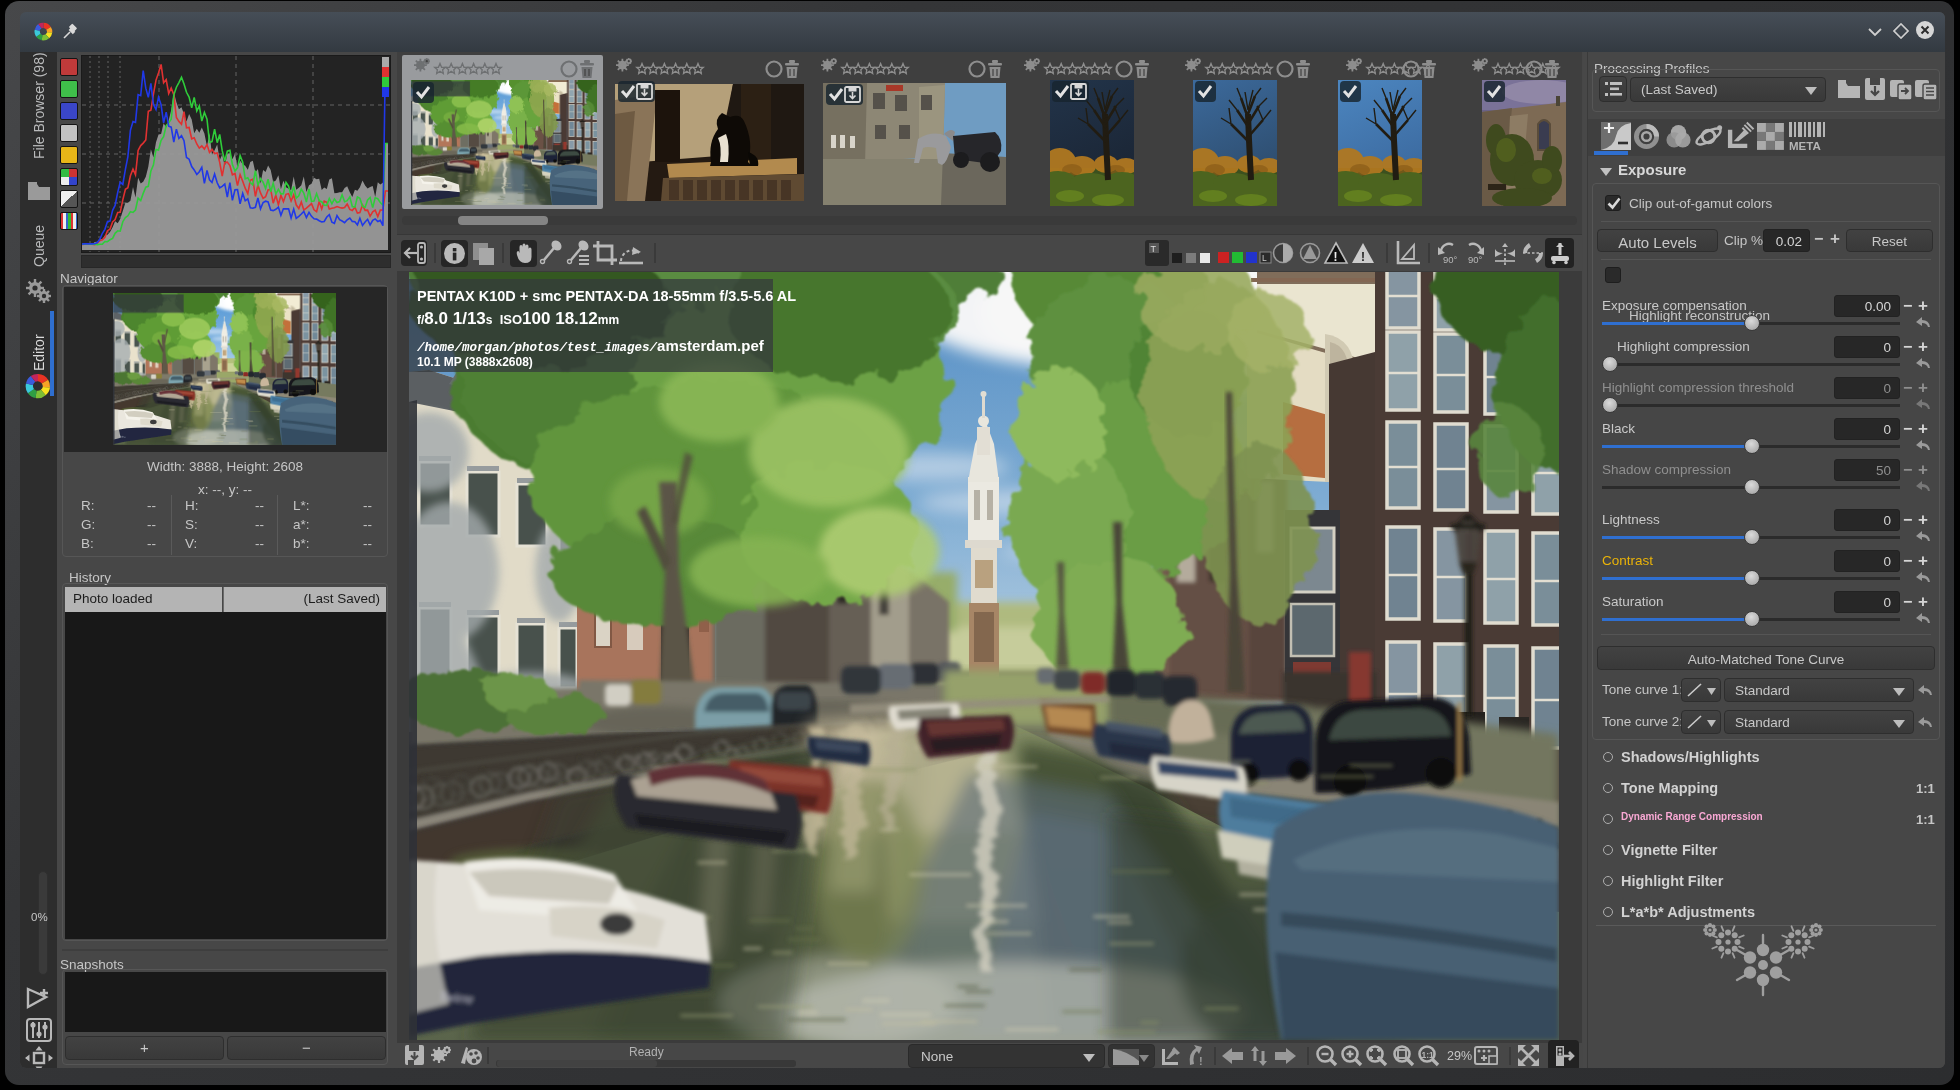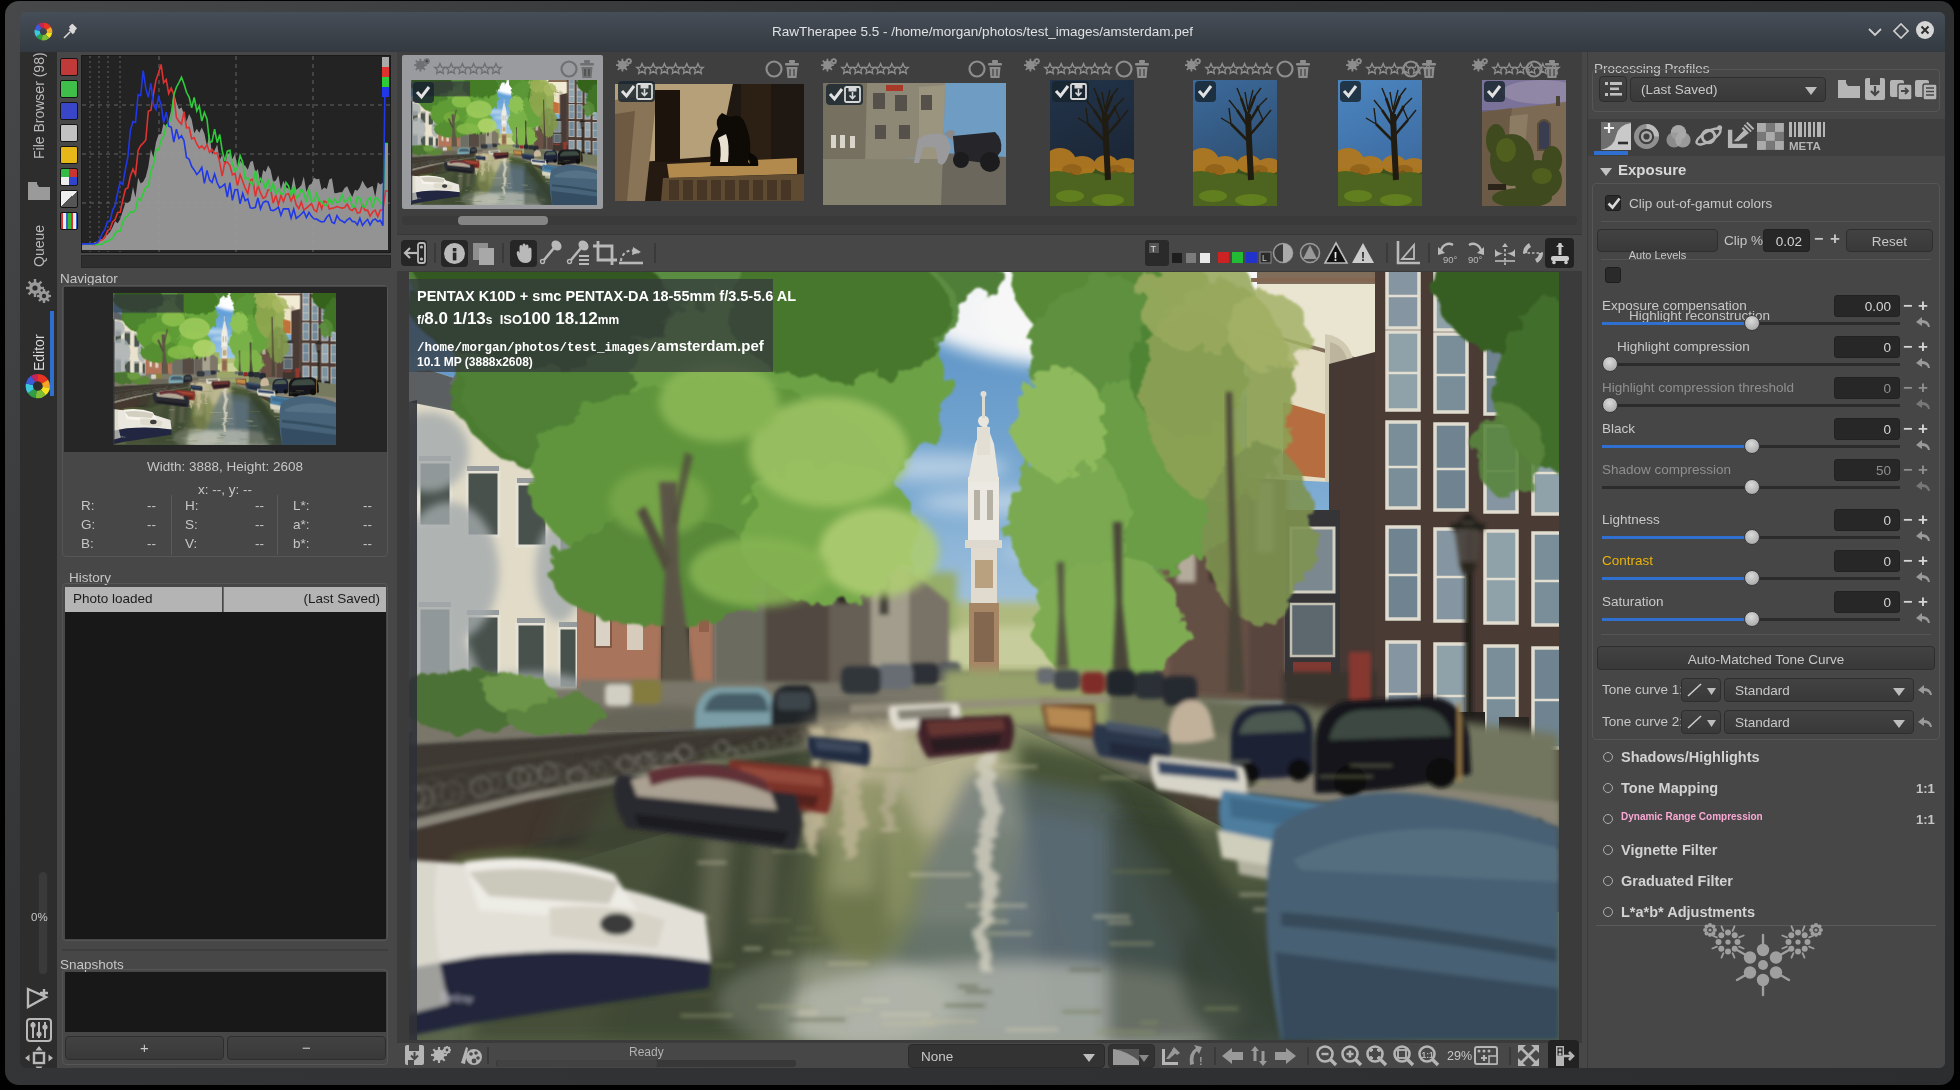--- a/index.html
+++ b/index.html
@@ -26,21 +26,20 @@
   border-radius:4px; color:#c8c8c8; text-align:center; }
 .txt { position:absolute; color:#c6c6c6; font-size:13.5px; white-space:nowrap; }
 .spin { position:absolute; background:#272727; border:1px solid #222; border-radius:3px;
   color:#d5d5d5; font-size:13.5px; text-align:right; }
 </style>
 </head>
 <body>
 <div id="frame">
 <div id="inner">
   <div id="titlebar">
-    <div class="title">RawTherapee 5.5 - /home/morgan/photos/test_images/amsterdam.pef</div>
     <svg class="abs" style="left:14px;top:10px;" width="19" height="19" viewBox="0 0 27 27">
       <path d="M13.5,1 A12.5,12.5 0 0 1 24,7 L17.5,11 A6.5,6.5 0 0 0 13.5,8.5 Z" fill="#e93323"></path>
       <path d="M24,7 A12.5,12.5 0 0 1 26,15 L18.5,14.5 A6.5,6.5 0 0 0 17.5,11 Z" fill="#f7a325"></path>
       <path d="M26,15 A12.5,12.5 0 0 1 21.5,23 L16.5,17.5 A6.5,6.5 0 0 0 18.5,14.5 Z" fill="#f7e21f"></path>
       <path d="M21.5,23 A12.5,12.5 0 0 1 11,26 L12,18.4 A6.5,6.5 0 0 0 16.5,17.5 Z" fill="#7ebf35"></path>
       <path d="M11,26 A12.5,12.5 0 0 1 3,21 L9.3,16.6 A6.5,6.5 0 0 0 12,18.4 Z" fill="#2f9e44"></path>
       <path d="M3,21 A12.5,12.5 0 0 1 1,11 L8.3,12.5 A6.5,6.5 0 0 0 9.3,16.6 Z" fill="#3bc9db"></path>
       <path d="M1,11 A12.5,12.5 0 0 1 6,3 L10.7,9 A6.5,6.5 0 0 0 8.3,12.5 Z" fill="#3b5bdb"></path>
       <path d="M6,3 A12.5,12.5 0 0 1 13.5,1 L13.5,8.5 A6.5,6.5 0 0 0 10.7,9 Z" fill="#c2255c"></path>
     </svg>
@@ -2459,21 +2458,21 @@
 <rect x="0" y="7" width="364" height="93" fill="#343a40" opacity="0.74"></rect>
 </svg>
       </div>
     </div>
 <div class="abs" style="left:12px;top:227px;width:364px;height:93px;color:#fff;">
       <div class="abs" style="left:8px;top:9px;font-size:14.5px;font-weight:bold;white-space:nowrap;">PENTAX K10D + smc PENTAX-DA 18-55mm f/3.5-5.6 AL</div>
       <div class="abs" style="left:8px;top:30px;white-space:nowrap;font-weight:bold;">
         <span style="font-size:12px;">f/</span><span style="font-size:17px;">8.0 1/13</span><span style="font-size:12px;">s</span><span style="font-size:13px;">&nbsp;&nbsp;ISO</span><span style="font-size:17px;">100 18.12</span><span style="font-size:12px;">mm</span>
       </div>
       <div class="abs" style="left:8px;top:58px;white-space:nowrap;font-family:'Liberation Mono',monospace;">
-        <span style="font-size:12.5px;font-weight:bold;">/home/morgan/photos/test_images/</span><span style="font-size:15px;font-family:'Liberation Sans';font-weight:bold;">amsterdam.pef</span>
+        <span style="font-size:12.5px;font-weight:bold;font-style:italic;">/home/morgan/photos/test_images/</span><span style="font-size:15px;font-family:'Liberation Sans';font-weight:bold;">amsterdam.pef</span>
       </div>
       <div class="abs" style="left:8px;top:76px;font-size:12px;font-weight:bold;">10.1 MP (3888x2608)</div>
     </div>
 <div class="abs" style="left:0;top:991px;width:1185px;height:25px;background:#474747;">
     <svg class="abs" style="left:0;top:0;" width="1185" height="25">
       <g transform="translate(8,2)">
               <rect x="0" y="0" width="19" height="20" rx="2" fill="#b5b5b5"></rect>
               <rect x="4" y="0" width="10" height="6" fill="#474747"></rect>
               <path d="M9.5,7 L9.5,14 M6,10.5 L9.5,14 L13,10.5" stroke="#474747" stroke-width="2" fill="none"></path>
               <rect x="3" y="15" width="6" height="5" fill="#474747"></rect>
@@ -2706,21 +2705,21 @@
         </svg>
     <div class="txt" style="left:30px;top:109px;font-weight:bold;font-size:15px;color:#d8d8d8;">Exposure</div>
     <div class="panelframe" style="left:4px;top:131px;width:348px;height:557px;background:#464646;">
       <div class="abs" style="left:12px;top:11px;width:16px;height:16px;background:#2a2a2a;border:1px solid #1e1e1e;border-radius:3px;">
         <svg width="16" height="15" viewBox="0 0 16 15">
               <path d="M2.5,7.5 L6.5,11.5 L13.5,2.5" fill="none" stroke="#dadada" stroke-width="2.6"></path>
             </svg>
       </div>
       <div class="txt" style="left:36px;top:12px;">Clip out-of-gamut colors</div>
       <div class="abs" style="left:8px;top:37px;width:330px;height:1px;background:#555;"></div>
-      <div class="btn" style="left:4px;top:45px;width:121px;height:23px;font-size:11px;padding-top:19px;">Auto Levels</div>
+      <div class="btn" style="left:4px;top:45px;width:121px;height:23px;font-size:15px;padding-top:4px;">Auto Levels</div>
       <div class="txt" style="left:131px;top:49px;">Clip %</div>
       <div class="spin" style="left:170px;top:45px;width:47px;height:23px;padding:4px 7px 0 0;">0.02</div>
       <div class="txt" style="left:221px;top:46px;font-size:16px;font-weight:bold;">−</div>
       <div class="txt" style="left:237px;top:45px;font-size:17px;font-weight:bold;">+</div>
       <div class="btn" style="left:253px;top:45px;width:87px;height:23px;font-size:13.5px;padding-top:4px;">Reset</div>
       <div class="abs" style="left:8px;top:75px;width:330px;height:1px;background:#555;"></div>
       <div class="abs" style="left:12px;top:83px;width:16px;height:16px;background:#2a2a2a;border:1px solid #1e1e1e;border-radius:3px;"></div>
       <div class="txt" style="left:36px;top:76px;margin-top:48px;">Highlight reconstruction</div>
       <div class="txt" style="left:9px;top:114px;color:#c9c9c9;">Exposure compensation</div>
       <div class="spin" style="left:241px;top:111px;width:66px;height:22px;padding:3px 8px 0 0;color:#d5d5d5;">0.00</div>
@@ -2837,21 +2836,21 @@
     <div class="txt" style="left:33px;top:697px;font-weight:bold;font-size:14.5px;color:#d2d2d2;">Shadows/Highlights</div>
     <div class="abs" style="left:15px;top:731px;width:10px;height:10px;border-radius:50%;border:1.5px solid #aeaeae;"></div>
     <div class="txt" style="left:33px;top:728px;font-weight:bold;font-size:14.5px;color:#d2d2d2;">Tone Mapping</div>
         <div class="txt" style="left:328px;top:729px;font-weight:bold;font-size:13px;">1:1</div>
     <div class="abs" style="left:15px;top:762px;width:10px;height:10px;border-radius:50%;border:1.5px solid #aeaeae;"></div>
     <div class="txt" style="left:33px;top:759px;font-weight:bold;font-size:10px;color:#f9a8d4;">Dynamic Range Compression</div>
         <div class="txt" style="left:328px;top:760px;font-weight:bold;font-size:13px;">1:1</div>
     <div class="abs" style="left:15px;top:793px;width:10px;height:10px;border-radius:50%;border:1.5px solid #aeaeae;"></div>
     <div class="txt" style="left:33px;top:790px;font-weight:bold;font-size:14.5px;color:#d2d2d2;">Vignette Filter</div>
     <div class="abs" style="left:15px;top:824px;width:10px;height:10px;border-radius:50%;border:1.5px solid #aeaeae;"></div>
-    <div class="txt" style="left:33px;top:821px;font-weight:bold;font-size:14.5px;color:#d2d2d2;">Graduated Filter</div>
+    <div class="txt" style="left:33px;top:821px;font-weight:bold;font-size:14.5px;color:#d2d2d2;">Highlight Filter</div>
     <div class="abs" style="left:15px;top:855px;width:10px;height:10px;border-radius:50%;border:1.5px solid #aeaeae;"></div>
     <div class="txt" style="left:33px;top:852px;font-weight:bold;font-size:14.5px;color:#d2d2d2;">L*a*b* Adjustments</div>
 
     <div class="abs" style="left:8px;top:873px;width:340px;height:1px;background:#5a5a5a;"></div>
     <svg class="abs" style="left:115px;top:866px;" width="120" height="80" viewBox="0 0 120 80">
       <defs>
             <g id="flb">
               <g fill="#9f9f9f">
                 <circle cx="0" cy="0" r="5"></circle>
                 <circle cx="0.0" cy="-15.0" r="6.2"></circle>

